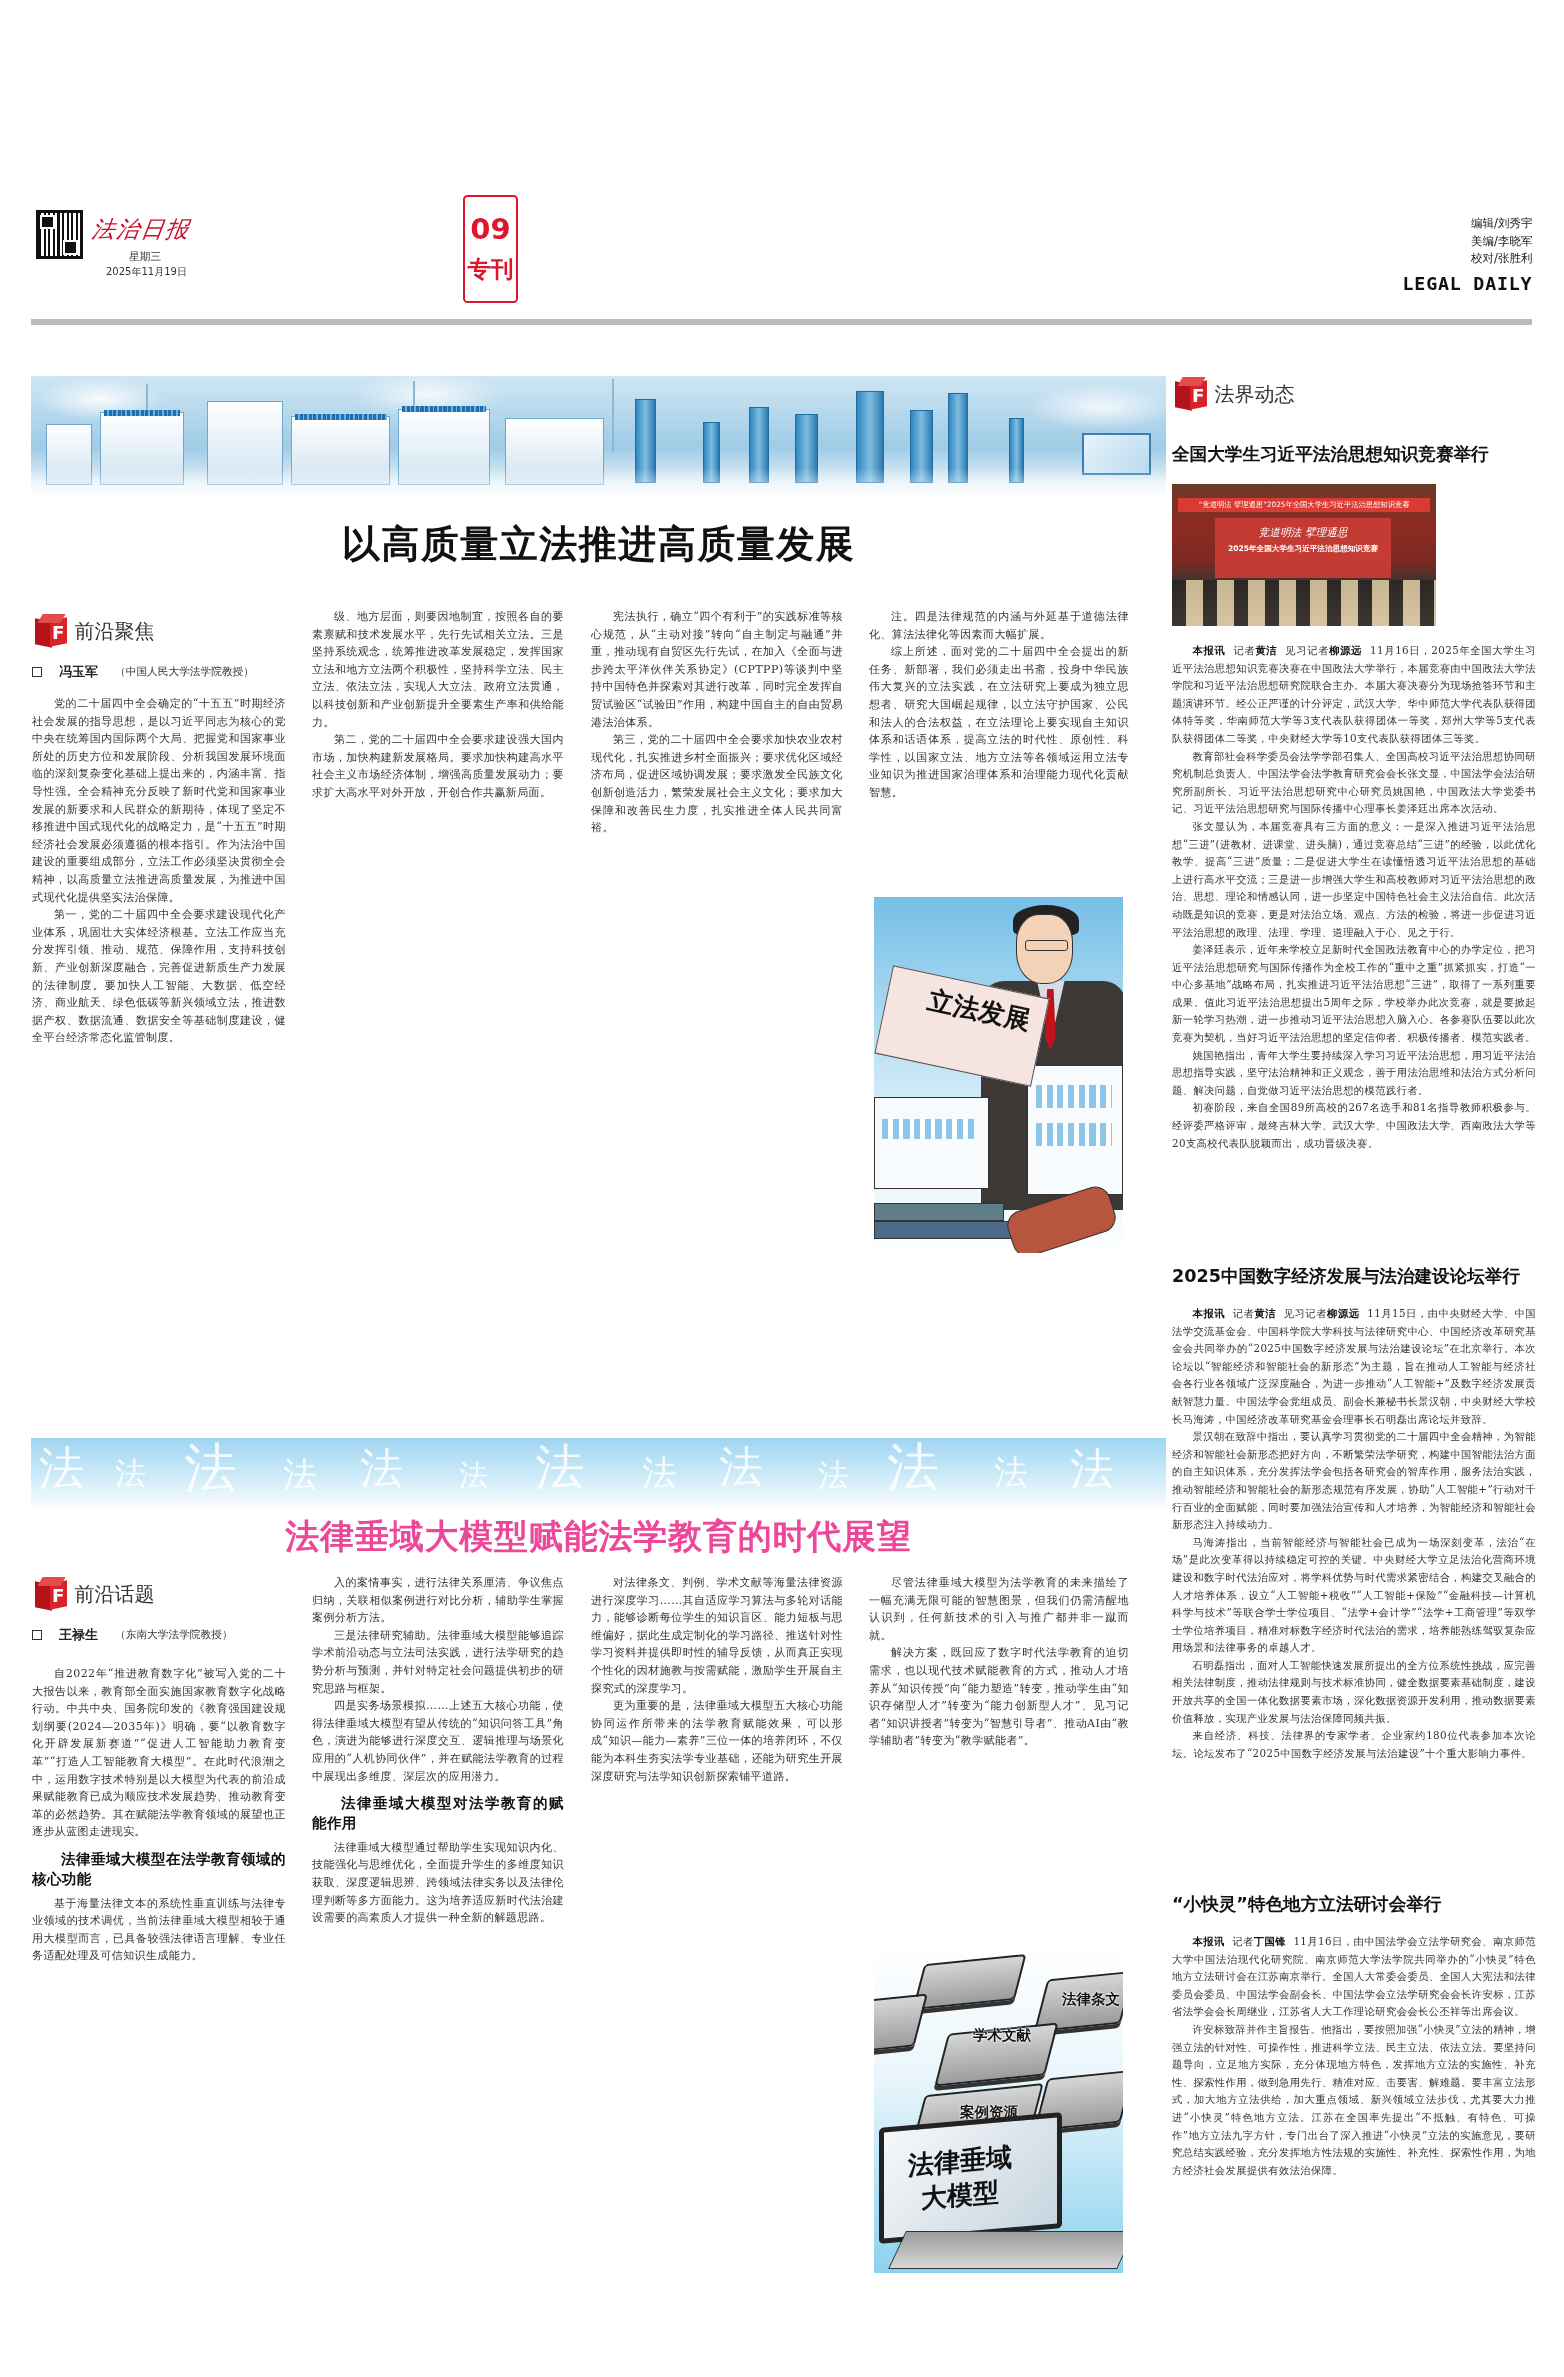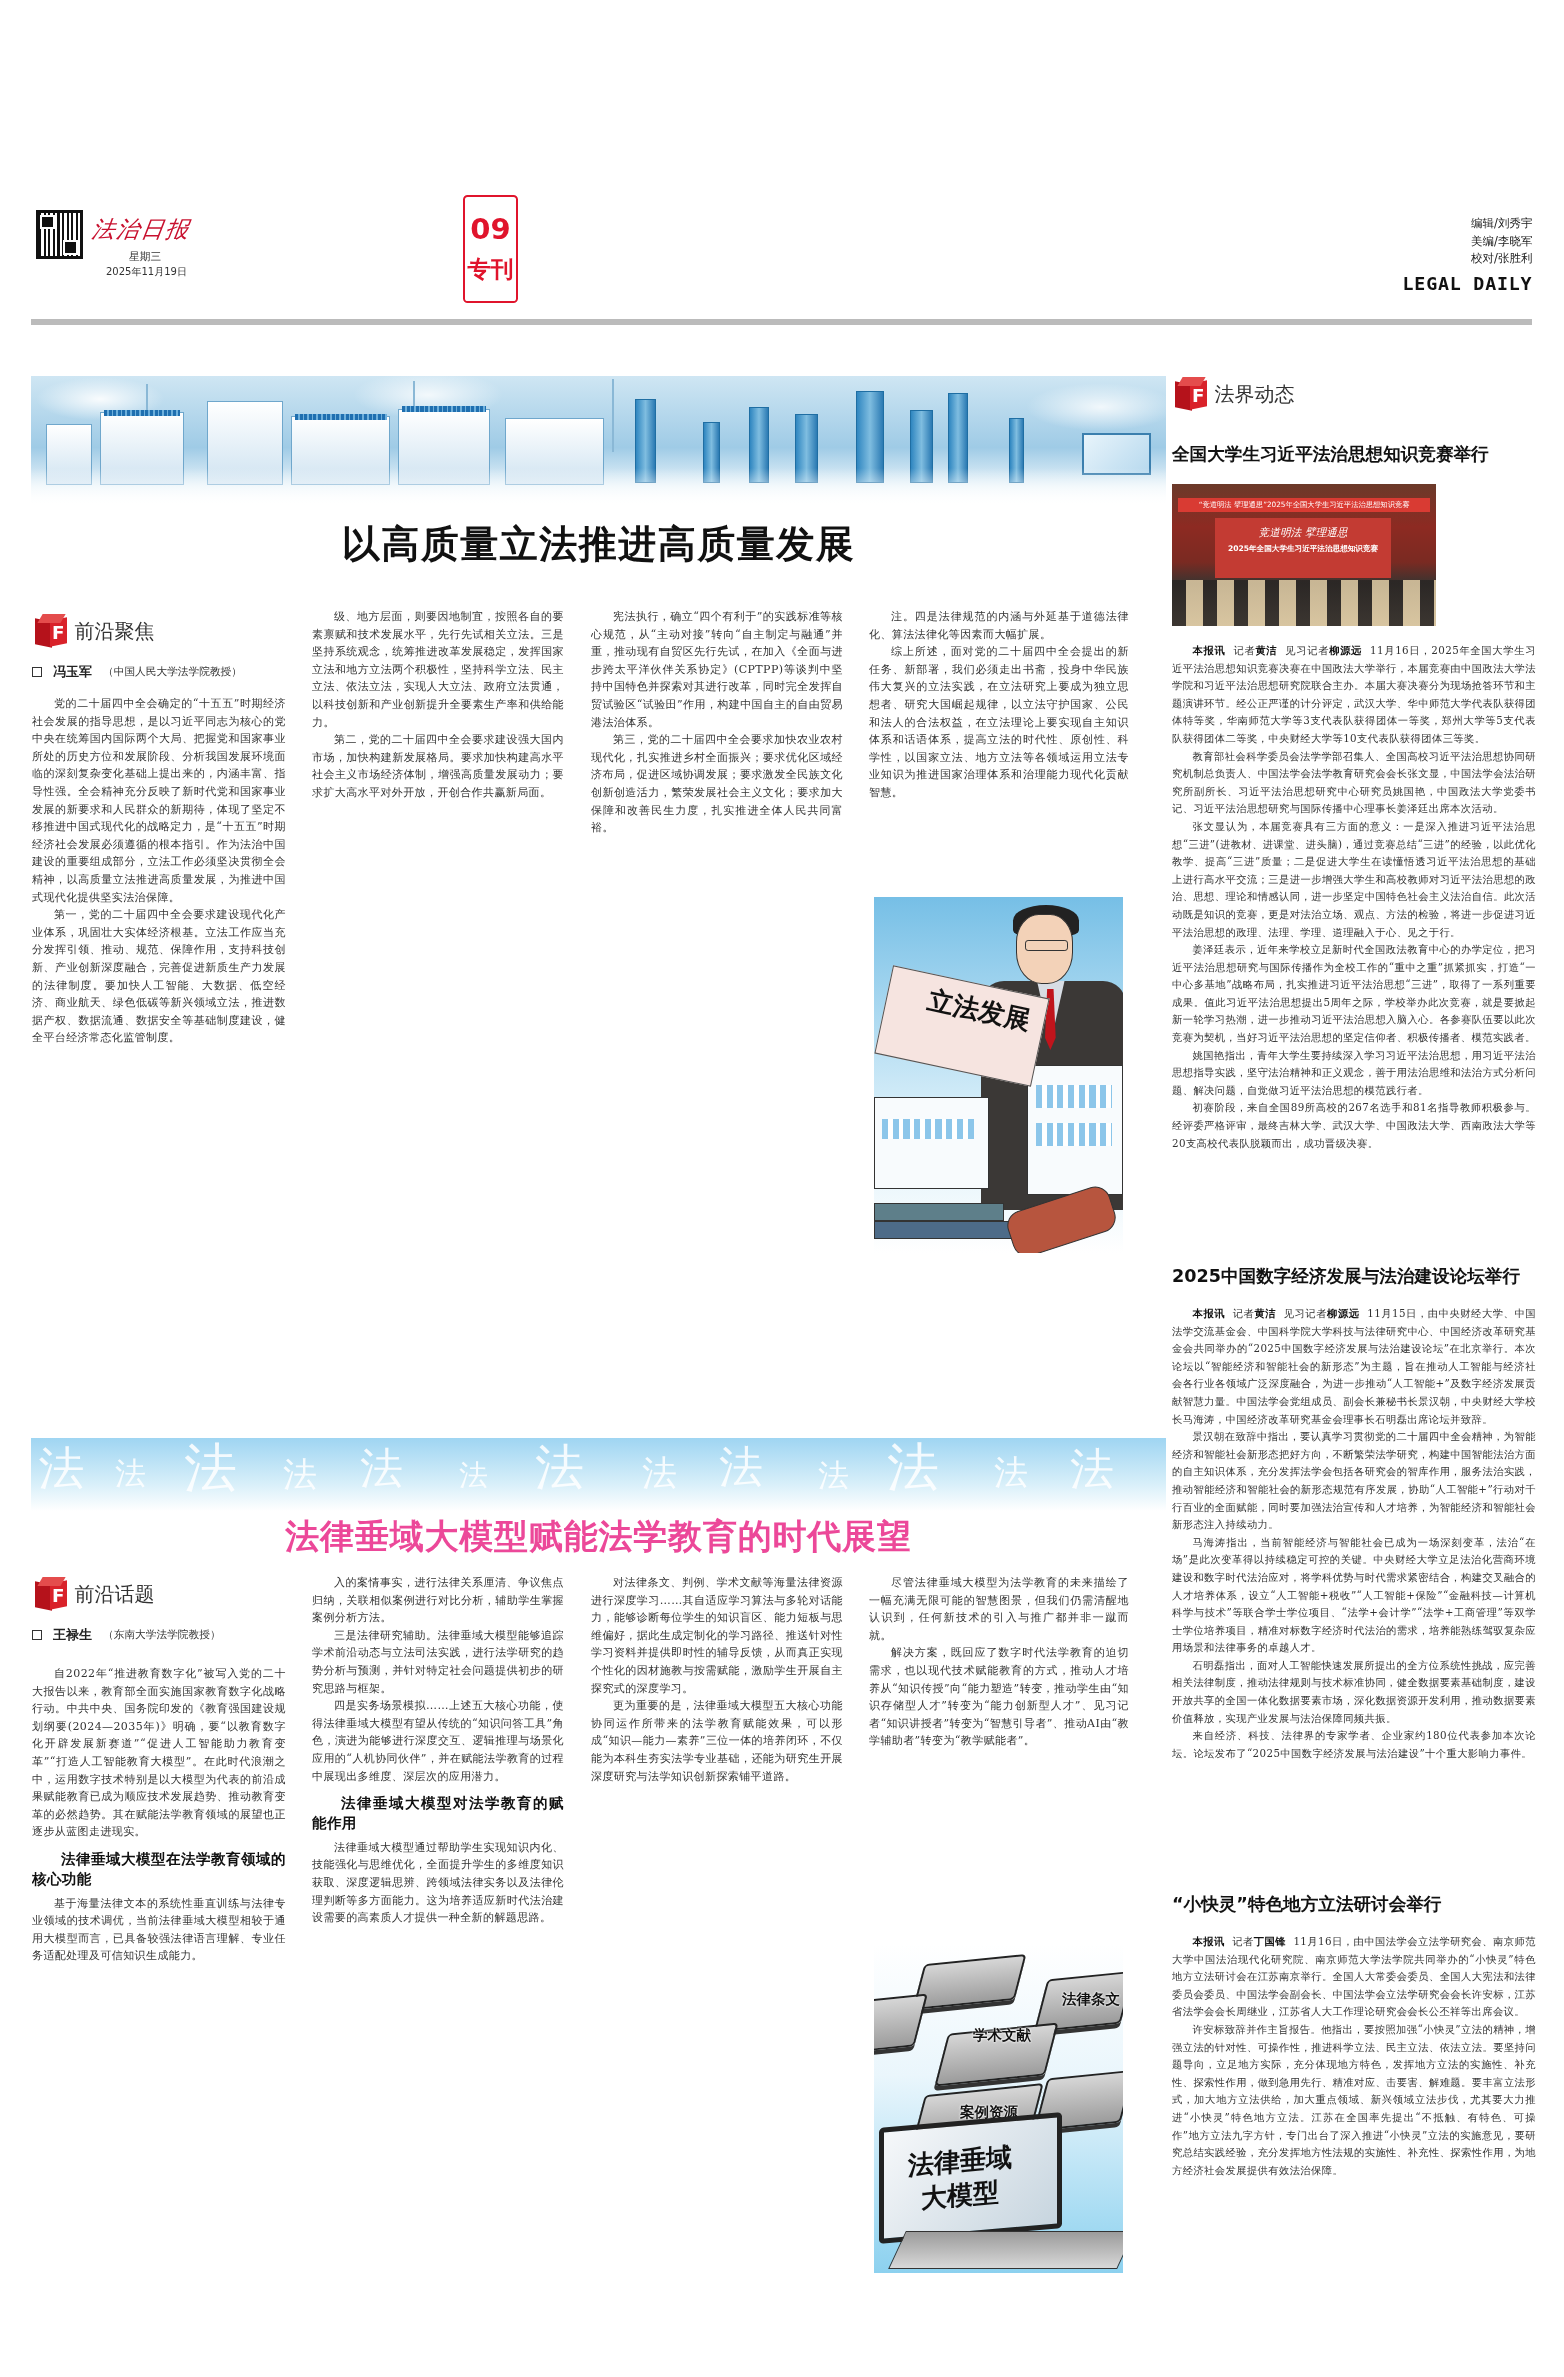--- a/index.html
+++ b/index.html
@@ -33,21 +33,21 @@
 
   
   .tag { position: absolute; display: flex; align-items: center; gap: 7.6px; }
   .tag-icon { width: 32px; height: 34px; position: relative; }
   .tag-icon .cube-l { position: absolute; left: 0; top: 6.1px; width: 17px; height: 26px; background: #b5121b; transform: skewY(12deg); }
   .tag-icon .cube-r { position: absolute; left: 15.3px; top: 4.6px; width: 17px; height: 26px; background: #d9222a; transform: skewY(-12deg); }
   .tag-icon .cube-t { position: absolute; left: 4.6px; top: 0; width: 23px; height: 9.2px; background: #e44c4c; transform: skewX(-30deg); }
   .tag-icon .f { position: absolute; left: 17px; top: 7.6px; color: #fff; font-family: "DejaVu Sans", sans-serif; font-weight: bold; font-size: 18.3px; line-height: 21.4px; }
   .tag-label { font-family: "DejaVu Sans", sans-serif; font-size: 20px; color: #333; }
 
-  .byline { position: absolute; font-size: 12.2px; color: #222; display: flex; align-items: center; gap: 11px; }
+  .byline { position: absolute; font-size: 12.2px; color: #222; display: flex; align-items: center; gap: 17px; }
   .byline .box { width: 10px; height: 10px; border: 1.1px solid #333; }
   .byline .author { font-family: "DejaVu Sans", sans-serif; font-weight: bold; font-size: 13px; }
   .byline .aff { font-size: 10.7px; color: #333; }
 
   
   .banner1 { position: absolute; left: 31px; top: 376px; width: 1135px; height: 130px;
     background: linear-gradient(180deg, #cfe6f3 0%, #9fcbe6 55%, #e8f3f9 85%, #ffffff 100%); overflow: hidden; }
   .b1-sky { position: absolute; inset: 0; background:
       radial-gradient(ellipse 92px 31px at 69px 23px, rgba(255,255,255,.9), transparent 70%),
       radial-gradient(ellipse 107px 34px at 397px 19px, rgba(255,255,255,.8), transparent 70%),

